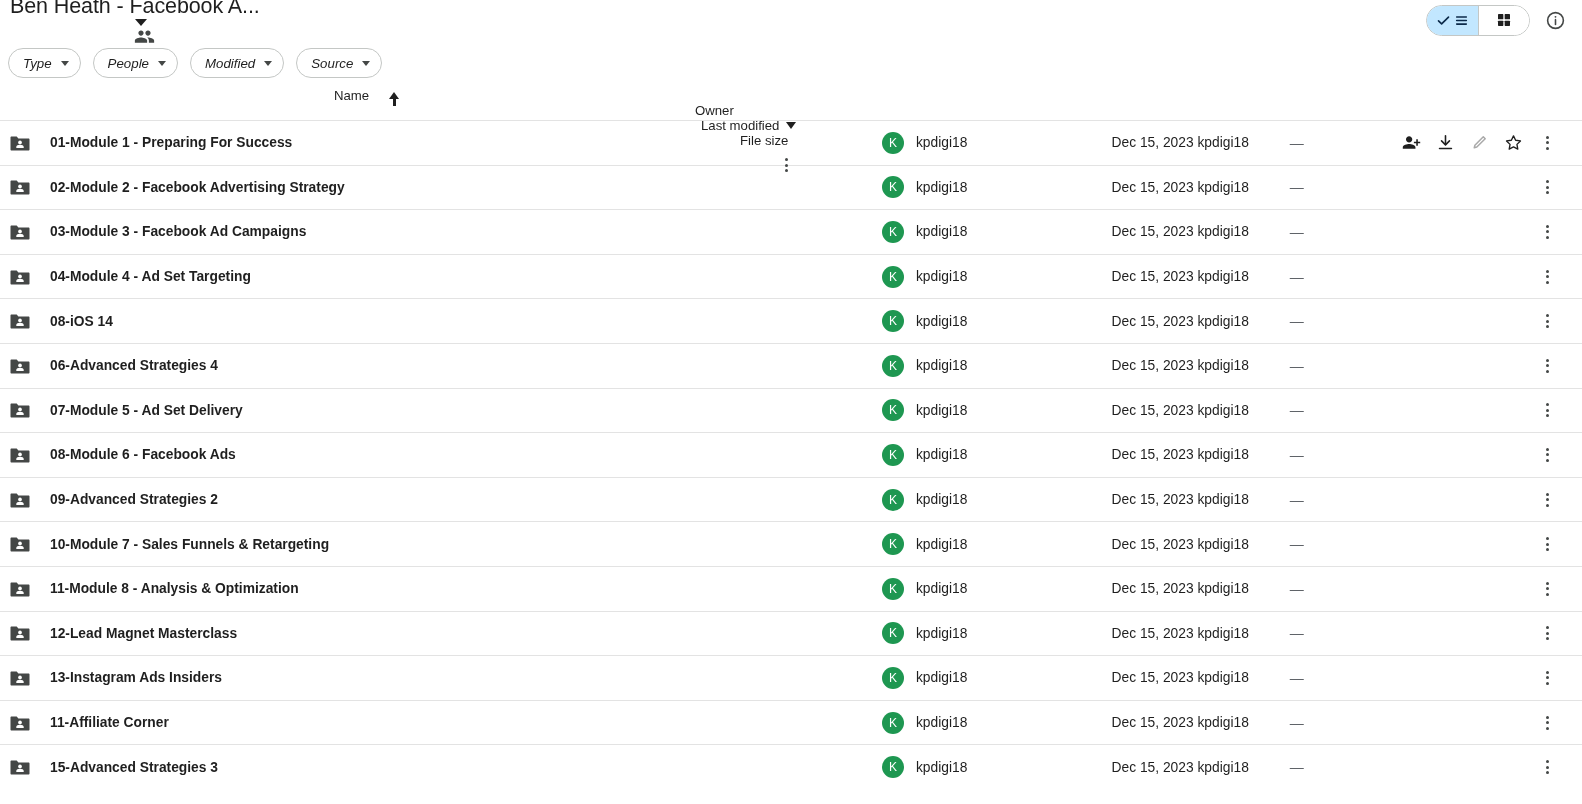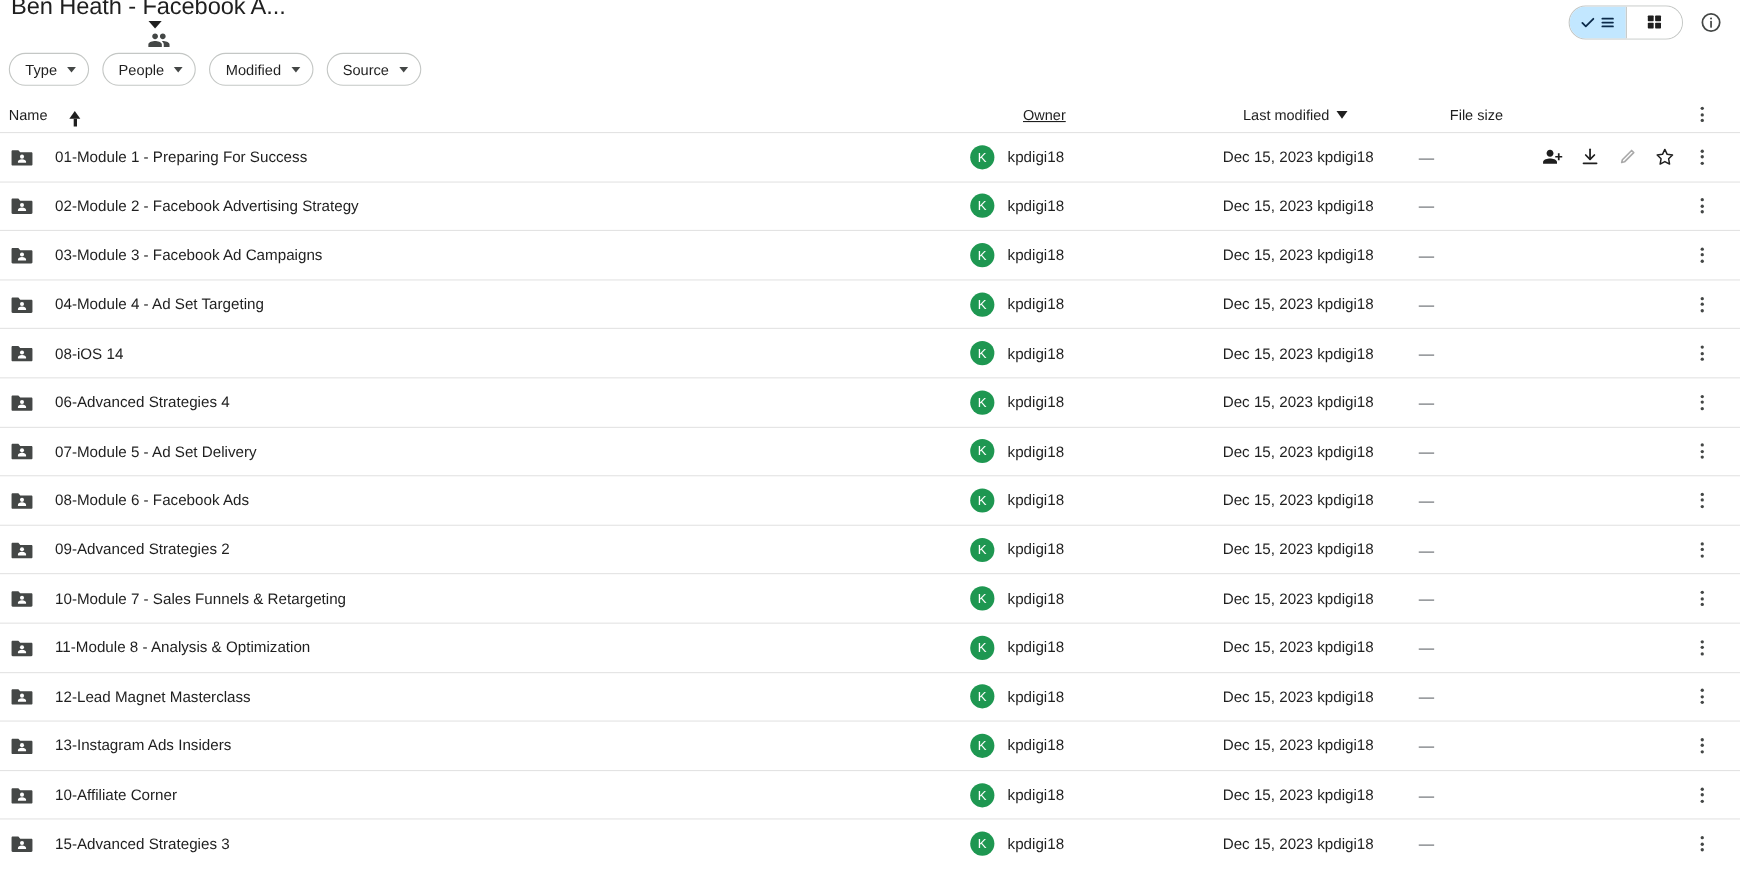--- a/index.html
+++ b/index.html
@@ -63,20 +63,21 @@
     display: flex; align-items: center; justify-content: center;
     border-radius: 50%;
     cursor: pointer;
   }
 
   
   .filters {
     display: flex;
     gap: 12px;
     padding: 8px 0 10px 8px;
+    font-style: italic;
   }
   .chip {
     display: inline-flex;
     align-items: center;
     gap: 9px;
     height: 30px;
     padding: 0 11px 0 14px;
     border: 1px solid #c4c7c5;
     border-radius: 999px;
     font-size: 13.3px;
@@ -94,41 +95,42 @@
 
   
   .table { width: 100%; }
   .col-head {
     display: flex;
     align-items: center;
     height: 32px;
     font-size: 13.2px;
     color: #1f1f1f;
     padding-left: 8px;
+    flex-direction: column;
   }
   .row {
     display: flex;
     align-items: center;
     height: 44.6px;
     border-top: 1px solid #e3e3e3;
     padding-left: 8px;
     font-size: 13.8px;
     color: #1f1f1f;
     cursor: pointer;
   }
   .row.hovered .actions { visibility: visible; }
 
-  .c-name  { width: 922px; display: flex; align-items: center; gap: 18px; }
+  .c-name  { width: 922px; display: flex; align-items: center; gap: 18px; font-weight: bold; }
   .c-owner { width: 200px; display: flex; align-items: center; gap: 12px; }
   .c-mod   { width: 188px; margin-left: 40px; }
   .c-size  { width: 110px; }
   .c-act   { flex: 1; display: flex; align-items: center; justify-content: flex-end; padding-right: 18px; }
 
   .head-name  { width: 922px; display: flex; align-items: center; gap: 20px; }
-  .head-owner { width: 200px; text-decoration: underline; }
+  .head-owner { width: 200px; }
   .head-mod   { width: 188px; display: flex; align-items: center; gap: 7px; text-align: center; }
   .head-size  { width: 110px; }
   .head-act   { flex: 1; display: flex; justify-content: flex-end; padding-right: 18px; }
 
   .sort-up {
     width: 0; height: 0;
     border-left: 5px solid transparent;
     border-right: 5px solid transparent;
     border-bottom: 7px solid #1f1f1f;
     position: relative;
@@ -1008,21 +1010,21 @@
     </div>
   </div>
 
   <div class="row">
     <div class="c-name">
       <svg class="folder-icon" viewBox="0 0 24 24">
         <path fill="#444746" d="M3.5 5.5h5.2l1.7 1.9h10.1c.55 0 1 .45 1 1v10.1c0 .55-.45 1-1 1H3.5c-.55 0-1-.45-1-1V6.5c0-.55.45-1 1-1z"></path>
         <circle cx="12" cy="11.4" r="1.85" fill="#ffffff"></circle>
         <path fill="#ffffff" d="M12 13.7c-2.05 0-3.7.95-3.7 2.1v1.1h7.4v-1.1c0-1.15-1.65-2.1-3.7-2.1z"></path>
       </svg>
-      <span class="row-name-text">10-Affiliate Corner</span>
+      <span class="row-name-text">11-Affiliate Corner</span>
     </div>
 
     <div class="c-owner">
       <span class="avatar">K</span>
       <span class="row-owner-text">kpdigi18</span>
     </div>
 
     <div class="c-mod">
       <span class="row-mod-text">Dec 15, 2023 kpdigi18</span>
     </div>

